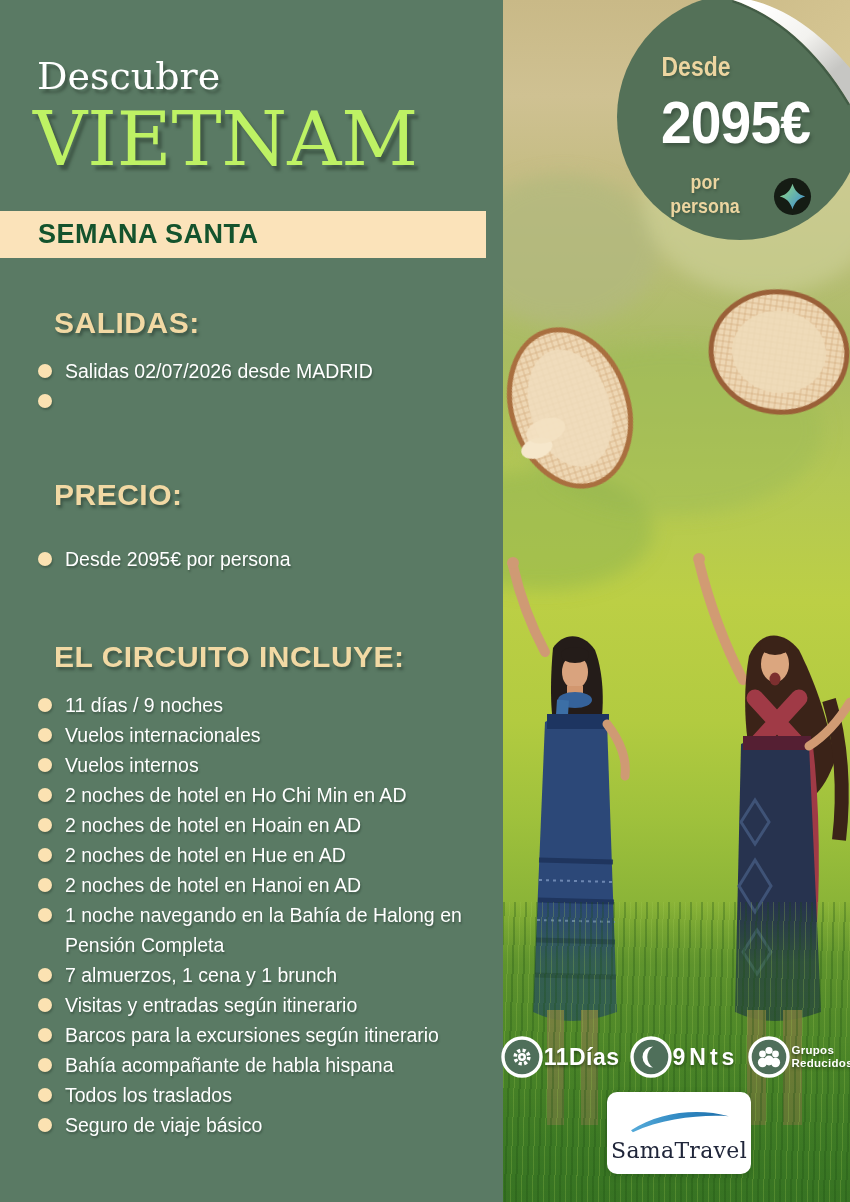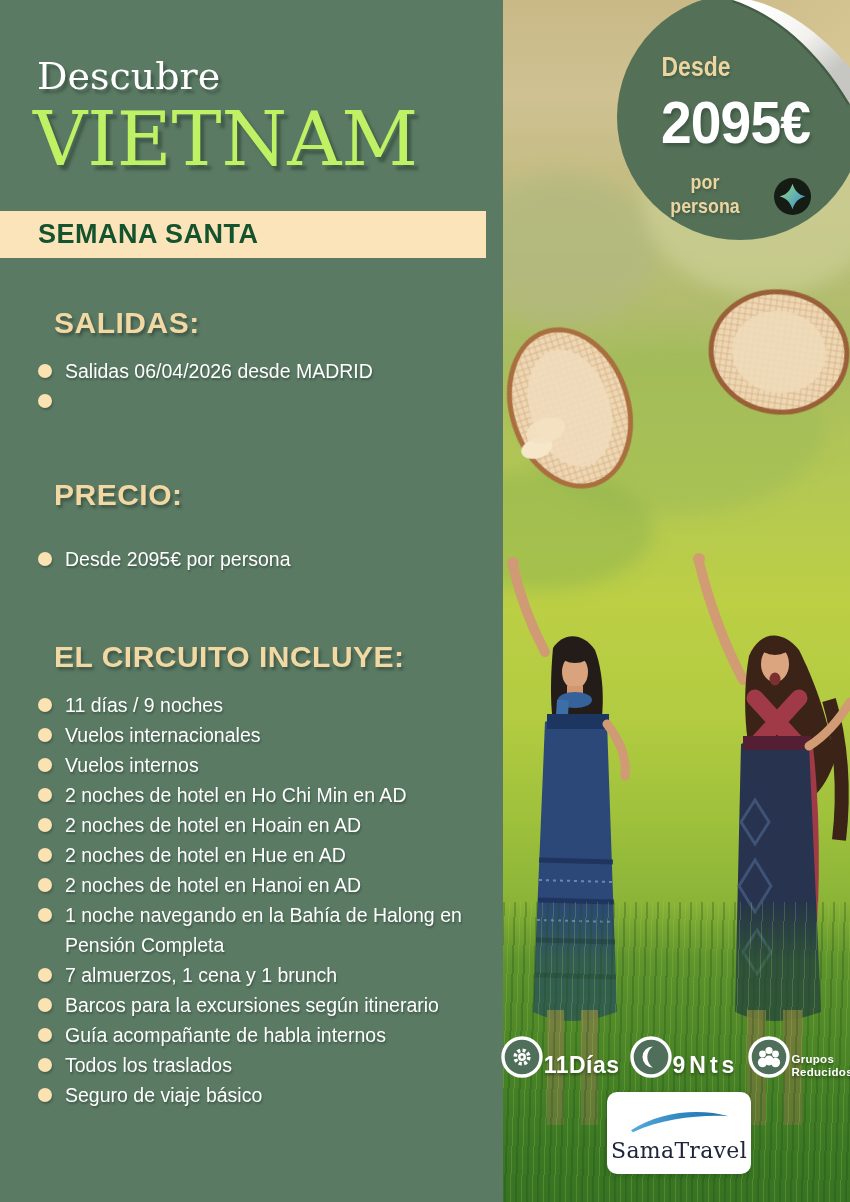--- a/index.html
+++ b/index.html
@@ -76,21 +76,21 @@
   .sec-salidas{top:290px;}
   .sec-precio{top:462px;}
   .sec-precio ul{margin-top:32px;}
   .sec-circuito{top:624px;}
   .sec-circuito ul{margin-top:12px;}
   
   .badges{
     position:absolute;left:503px;top:1031px;width:347px;height:52px;z-index:3;
     display:flex;align-items:center;justify-content:center;gap:9px;
   }
-  .badge{display:flex;align-items:flex-end;gap:0;}
+  .badge{display:flex;align-items:center;gap:0;}
   .badge .lbl{
     color:#fff;font-weight:bold;font-size:23px;letter-spacing:.5px;
     text-shadow:0 2px 3px rgba(20,40,15,.55);white-space:nowrap;
   }
   .badge .lbl-nts{letter-spacing:4px;}
   .badge .lbl-small{
     font-size:11.5px;line-height:1.15;width:62px;white-space:normal;letter-spacing:.3px;
   }
   
   .logo-card{
@@ -214,21 +214,21 @@
   <div class="banner">
     <span>SEMANA SANTA</span>
   </div>
 
   <section class="sec sec-salidas">
     <h2>SALIDAS:</h2>
     <ul>
 
         <li>
           <span class="dot"></span>
-          <span>Salidas 06/04/2026 desde MADRID</span>
+          <span>Salidas 02/07/2026 desde MADRID</span>
         </li>
 
         <li>
           <span class="dot"></span>
         </li>
       </ul>
   </section>
 
   <section class="sec sec-precio">
     <h2>PRECIO:</h2>
@@ -284,29 +284,33 @@
         <li>
           <span class="dot"></span>
           <span>1 noche navegando en la Bahía de Halong en Pensión Completa</span>
         </li>
 
         <li>
           <span class="dot"></span>
           <span>7 almuerzos, 1 cena y 1 brunch</span>
         </li>
 
+        <li>
+          <span class="dot"></span>
+          <span>Visitas y entradas según itinerario</span>
+        </li>
 
         <li>
           <span class="dot"></span>
           <span>Barcos para la excursiones según itinerario</span>
         </li>
 
         <li>
           <span class="dot"></span>
-          <span>Guía acompañante de habla internos</span>
+          <span>Bahía acompañante de habla hispana</span>
         </li>
 
         <li>
           <span class="dot"></span>
           <span>Todos los traslados</span>
         </li>
 
         <li>
           <span class="dot"></span>
           <span>Seguro de viaje básico</span>

